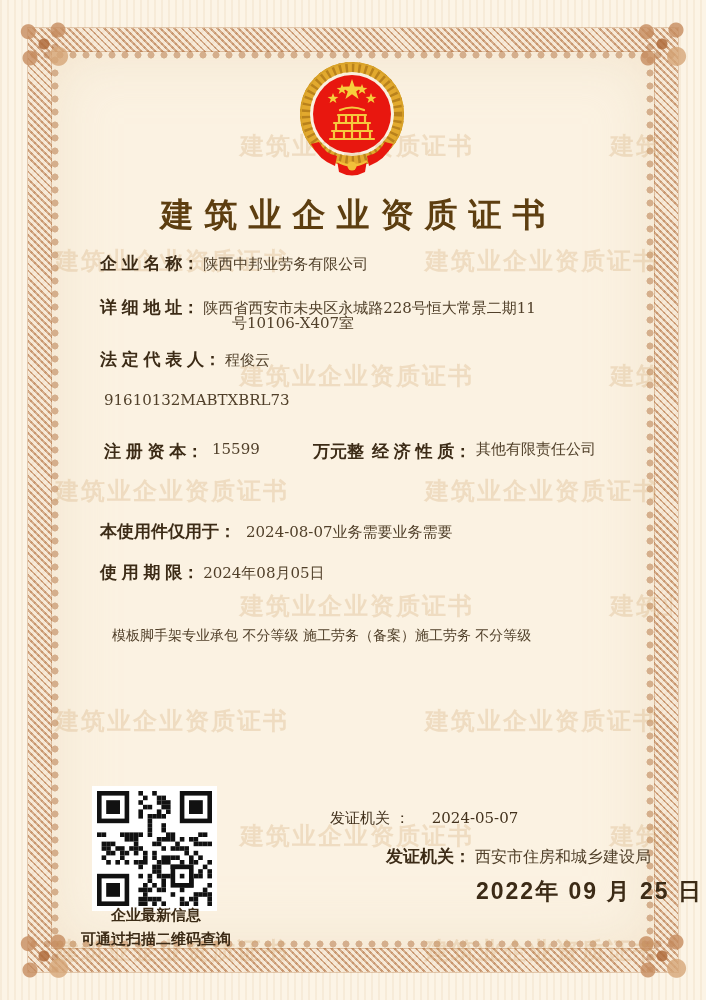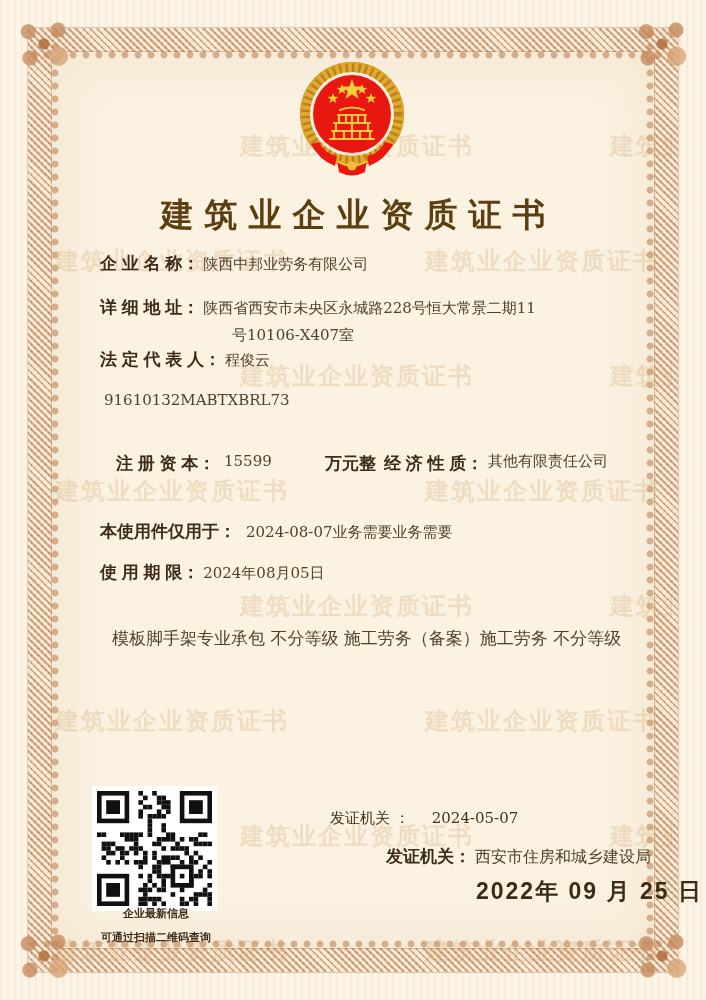--- a/index.html
+++ b/index.html
@@ -59,37 +59,37 @@
   .cert-title{
     position:absolute;top:193px;left:0;width:100%;
     text-align:center;font-size:33px;font-weight:bold;
     letter-spacing:11px;padding-left:11px;box-sizing:border-box;
     color:#5d3e10;
   }
   .row{position:absolute;left:100px;display:flex;align-items:baseline;}
   .lab{font-size:17px;font-weight:bold;color:#3c2b16;white-space:nowrap;}
   .val{font-family:"DejaVu Serif","Liberation Serif",serif;font-size:15px;color:#51402a;white-space:nowrap;margin-left:4px;}
   .abs-row{position:absolute;left:100px;height:24px;width:540px;}
-  .abs-row .lab,.abs-row .val{position:absolute;top:0;margin:16px;}
+  .abs-row .lab,.abs-row .val{position:absolute;top:0;margin:4px;}
   .qual-detail{
     position:absolute;left:112px;top:627px;
     font-family:"DejaVu Serif","Liberation Serif",serif;
-    font-size:17px;color:#51402a;white-space:nowrap;
+    font-size:14px;color:#51402a;white-space:nowrap;
   }
   .qr{position:absolute;left:92px;top:786px;width:125px;height:125px;}
   .dl-row{position:absolute;left:330px;top:809px;font-family:"DejaVu Serif","Liberation Serif",serif;font-size:15px;color:#42311c;}
   .dl-row .dl-val{margin-left:22px;}
   .issuer-row{position:absolute;left:386px;top:845px;}
   .issuer-row .lab{font-size:17px;}
   .issuer-row .val{font-size:16px;}
   .issue-date{
     position:absolute;left:476px;top:876px;
     font-size:23px;font-weight:bold;letter-spacing:2px;color:#3c2b16;
   }
-  .qr-caption{position:absolute;left:58px;width:196px;text-align:center;font-weight:bold;font-size:11px;color:#3c2b16;}
+  .qr-caption{position:absolute;left:58px;width:196px;text-align:center;font-weight:bold;font-size:15px;color:#3c2b16;}
   .cap1{top:906px;} .cap2{top:930px;}
 </style>
 </head>
 <body>
 
 <div class="page">
 
   <div class="frame">
     <div class="frame-inner"></div>
     <div class="garland-h" style="top:22px;"></div>
@@ -156,21 +156,21 @@
 
     <div class="row" style="top:252px;">
       <span class="lab">企 业 名 称：</span>
       <span class="val">陕西中邦业劳务有限公司</span>
     </div>
 
     <div class="row" style="top:296px;">
       <span class="lab">详 细 地 址：</span>
       <span class="val">陕西省西安市未央区永城路228号恒大常景二期11</span>
     </div>
-    <div class="row" style="top:326px;left:228px;">
+    <div class="row" style="top:314px;left:228px;">
       <span class="val">号10106-X407室</span>
     </div>
 
     <div class="row" style="top:348px;">
       <span class="lab">法 定 代 表 人：</span>
       <span class="val">程俊云</span>
     </div>
 
     <div class="row" style="top:391px;">
       <span class="val">91610132MABTXBRL73</span>

